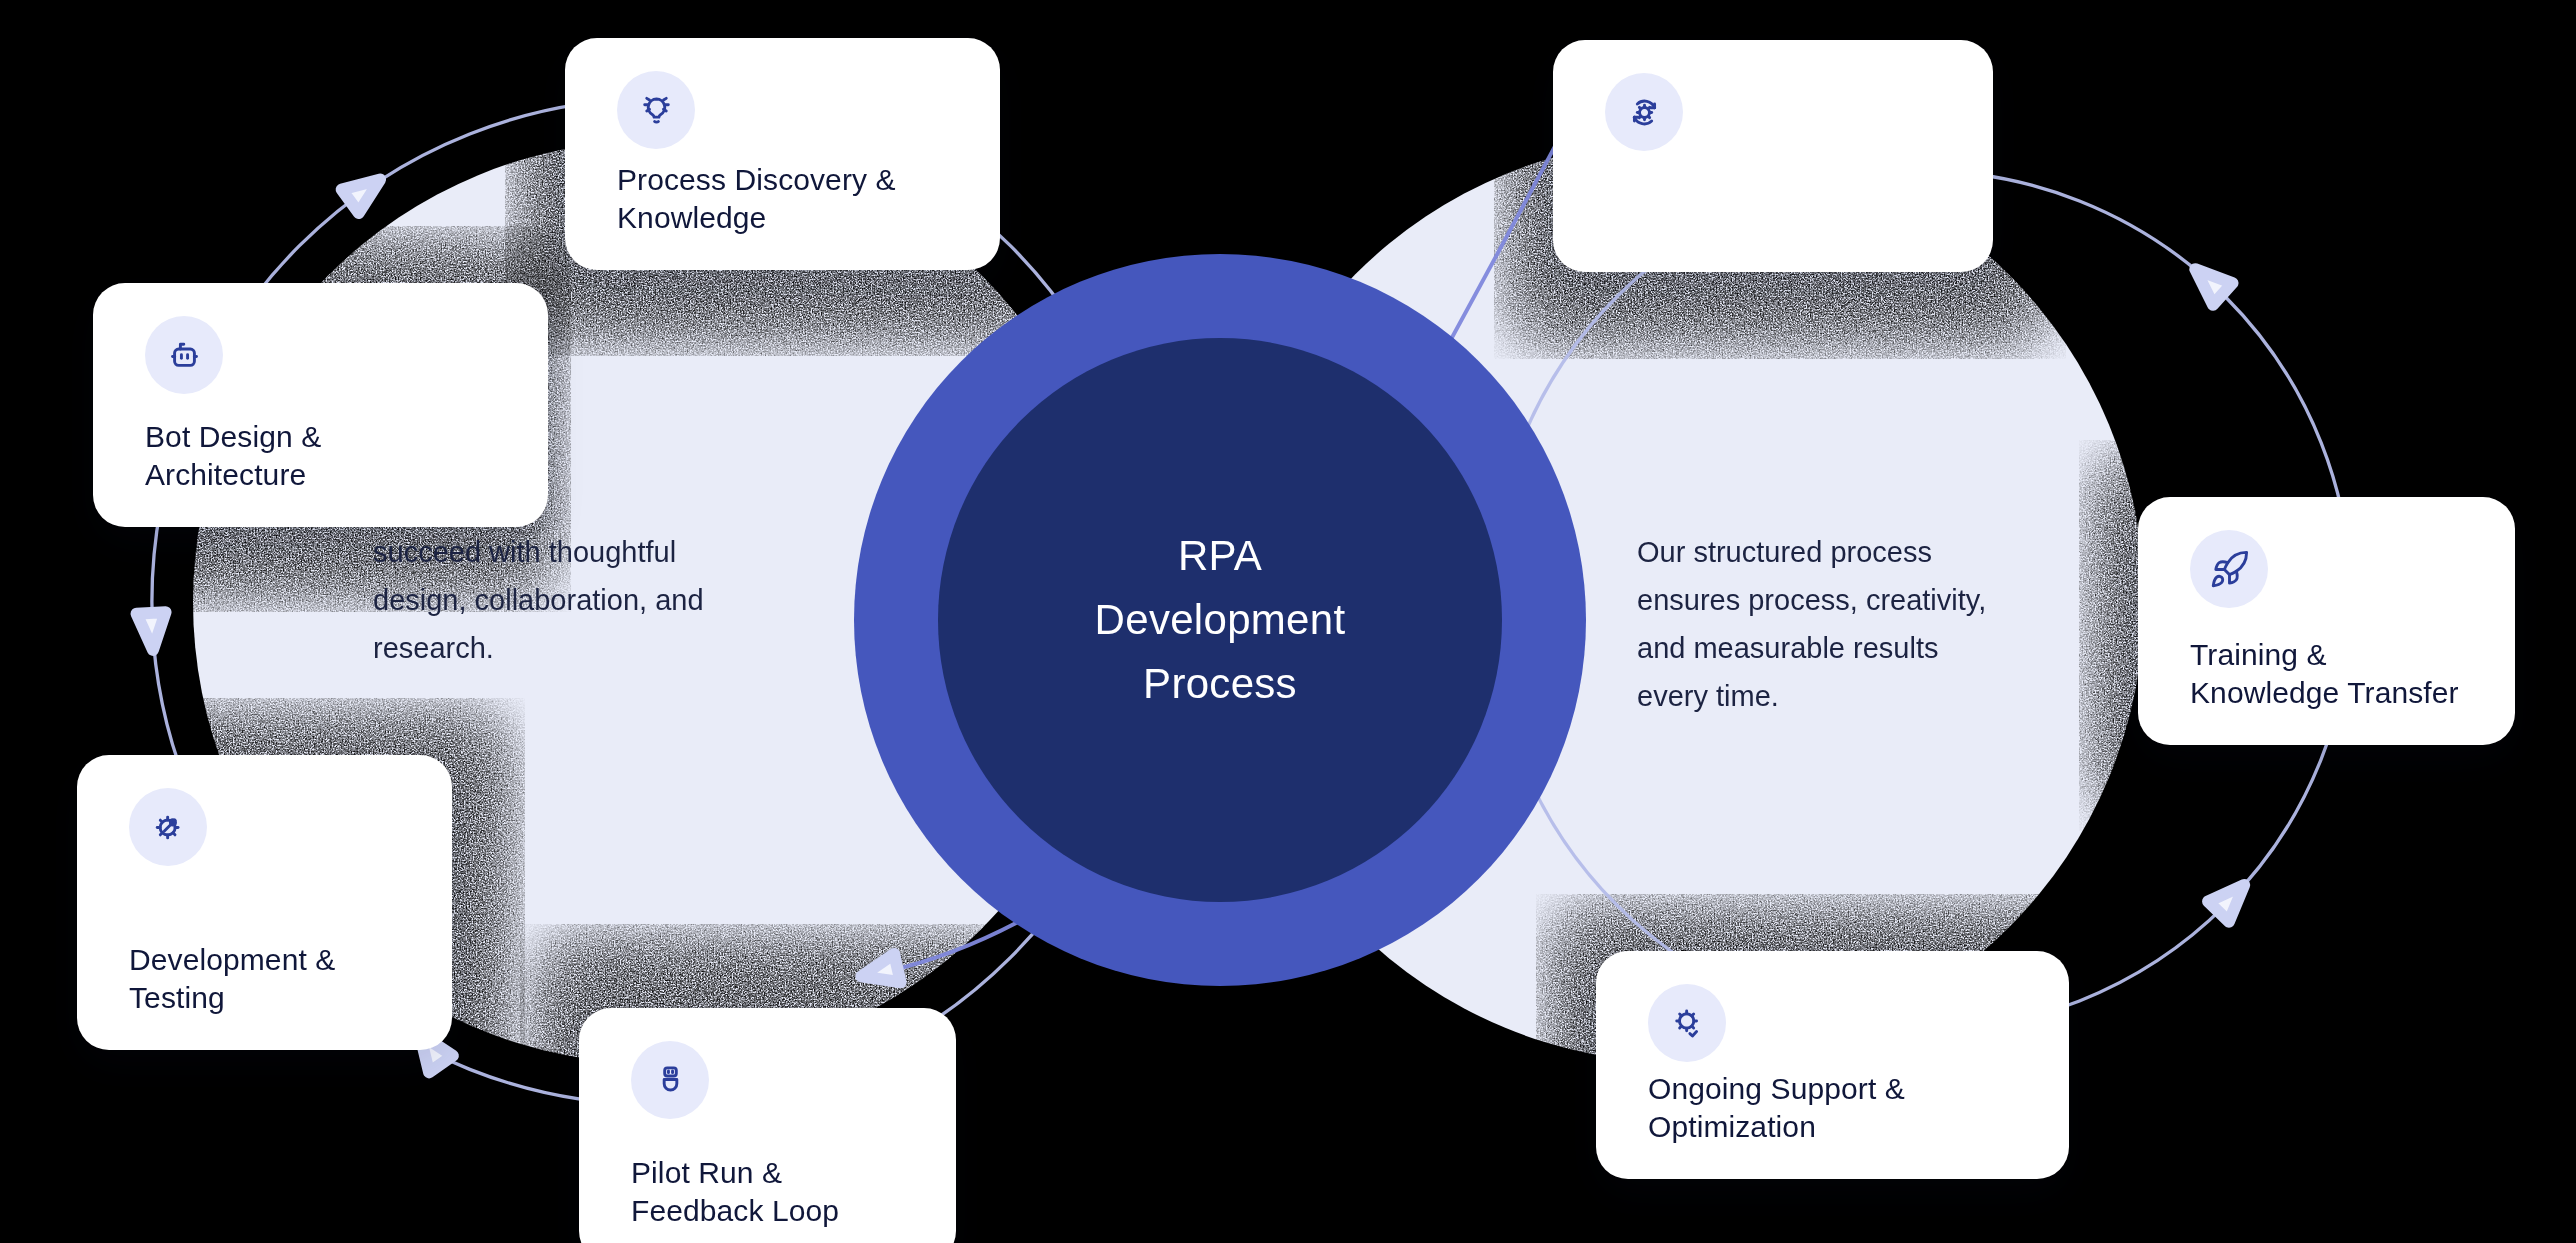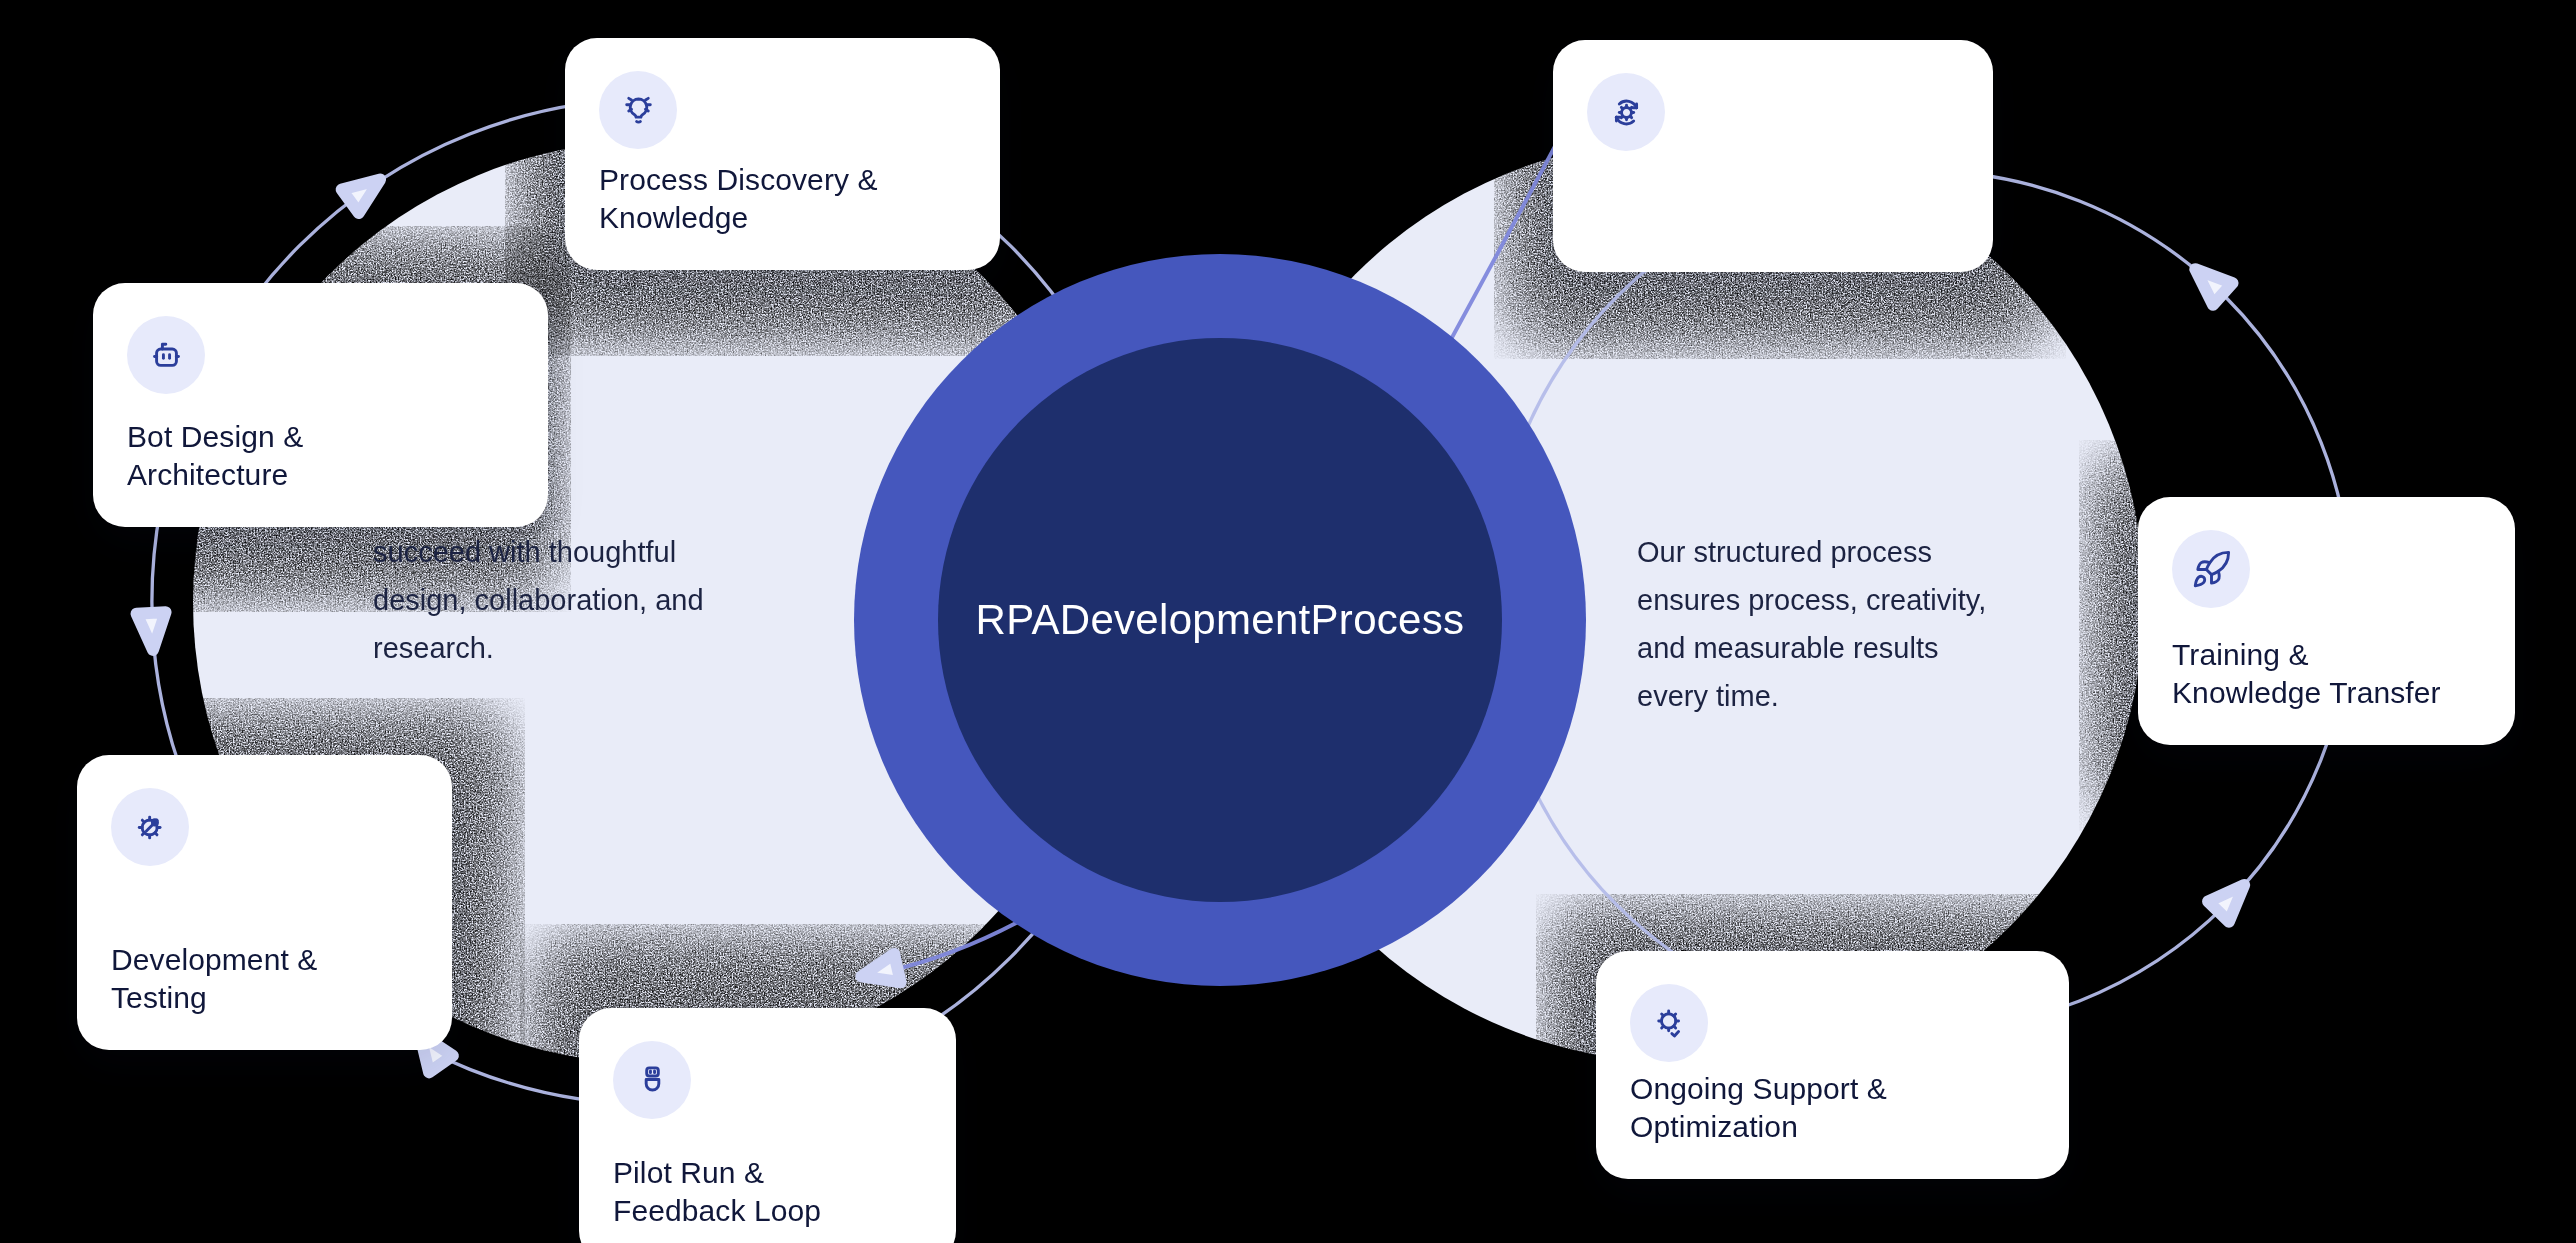--- a/index.html
+++ b/index.html
@@ -8,29 +8,29 @@
   .disc{position:absolute;border-radius:50%;background:#e9ecf8;}
   #disc-left{left:193px;top:140px;width:924px;height:924px;}
   #disc-right{left:1220px;top:139px;width:924px;height:924px;}
   #paths-overlay{position:absolute;left:0;top:0;width:2576px;height:1243px;}
   .orbit{fill:none;stroke:#b4bce9;stroke-width:5;opacity:.95;}
   .connector{fill:none;stroke:#7f88dc;stroke-width:6;opacity:.95;}
   .arrowhead{fill:#f2f4fd;stroke:#ccd2f3;stroke-width:18;stroke-linejoin:round;}
   #center-circle{position:absolute;left:854px;top:254px;width:732px;height:732px;
          border-radius:50%;background:#4557bd;display:flex;align-items:center;justify-content:center;}
   #center-core{width:564px;height:564px;border-radius:50%;background:#1e2f6d;
-         display:flex;flex-direction:row;align-items:center;justify-content:center;}
+         display:flex;flex-direction:column;align-items:center;justify-content:center;}
   #center-core span{display:block;color:#ffffff;font-size:42px;line-height:64px;
          font-weight:500;letter-spacing:0.3px;text-align:center;}
   .grain-shadow{position:absolute;pointer-events:none;}
   .grain-shadow svg{position:absolute;left:0;top:0;width:100%;height:100%;}
   .card{position:absolute;background:#ffffff;border-radius:32px;
          box-shadow:0 16px 40px rgba(15,25,70,.10);
          display:flex;flex-direction:column;justify-content:space-between;
-         padding:33px 34px;box-sizing:border-box;}
+         padding:33px 52px;box-sizing:border-box;}
   .icon-circle{width:78px;height:78px;border-radius:50%;background:#e7eafb;
          display:flex;align-items:center;justify-content:center;color:#2b3e9b;}
   .icon-circle svg{width:41px;height:41px;stroke:currentColor;fill:none;
          stroke-width:1.7;stroke-linecap:round;stroke-linejoin:round;}
   .card-title{color:#10173a;font-size:30px;line-height:38px;font-weight:500;letter-spacing:0.1px;}
   .card-title span{display:block;}
   .note{position:absolute;color:#1c2342;font-size:29px;line-height:48px;font-weight:400;}
   .note span{display:block;}
 </style>
 </head>

